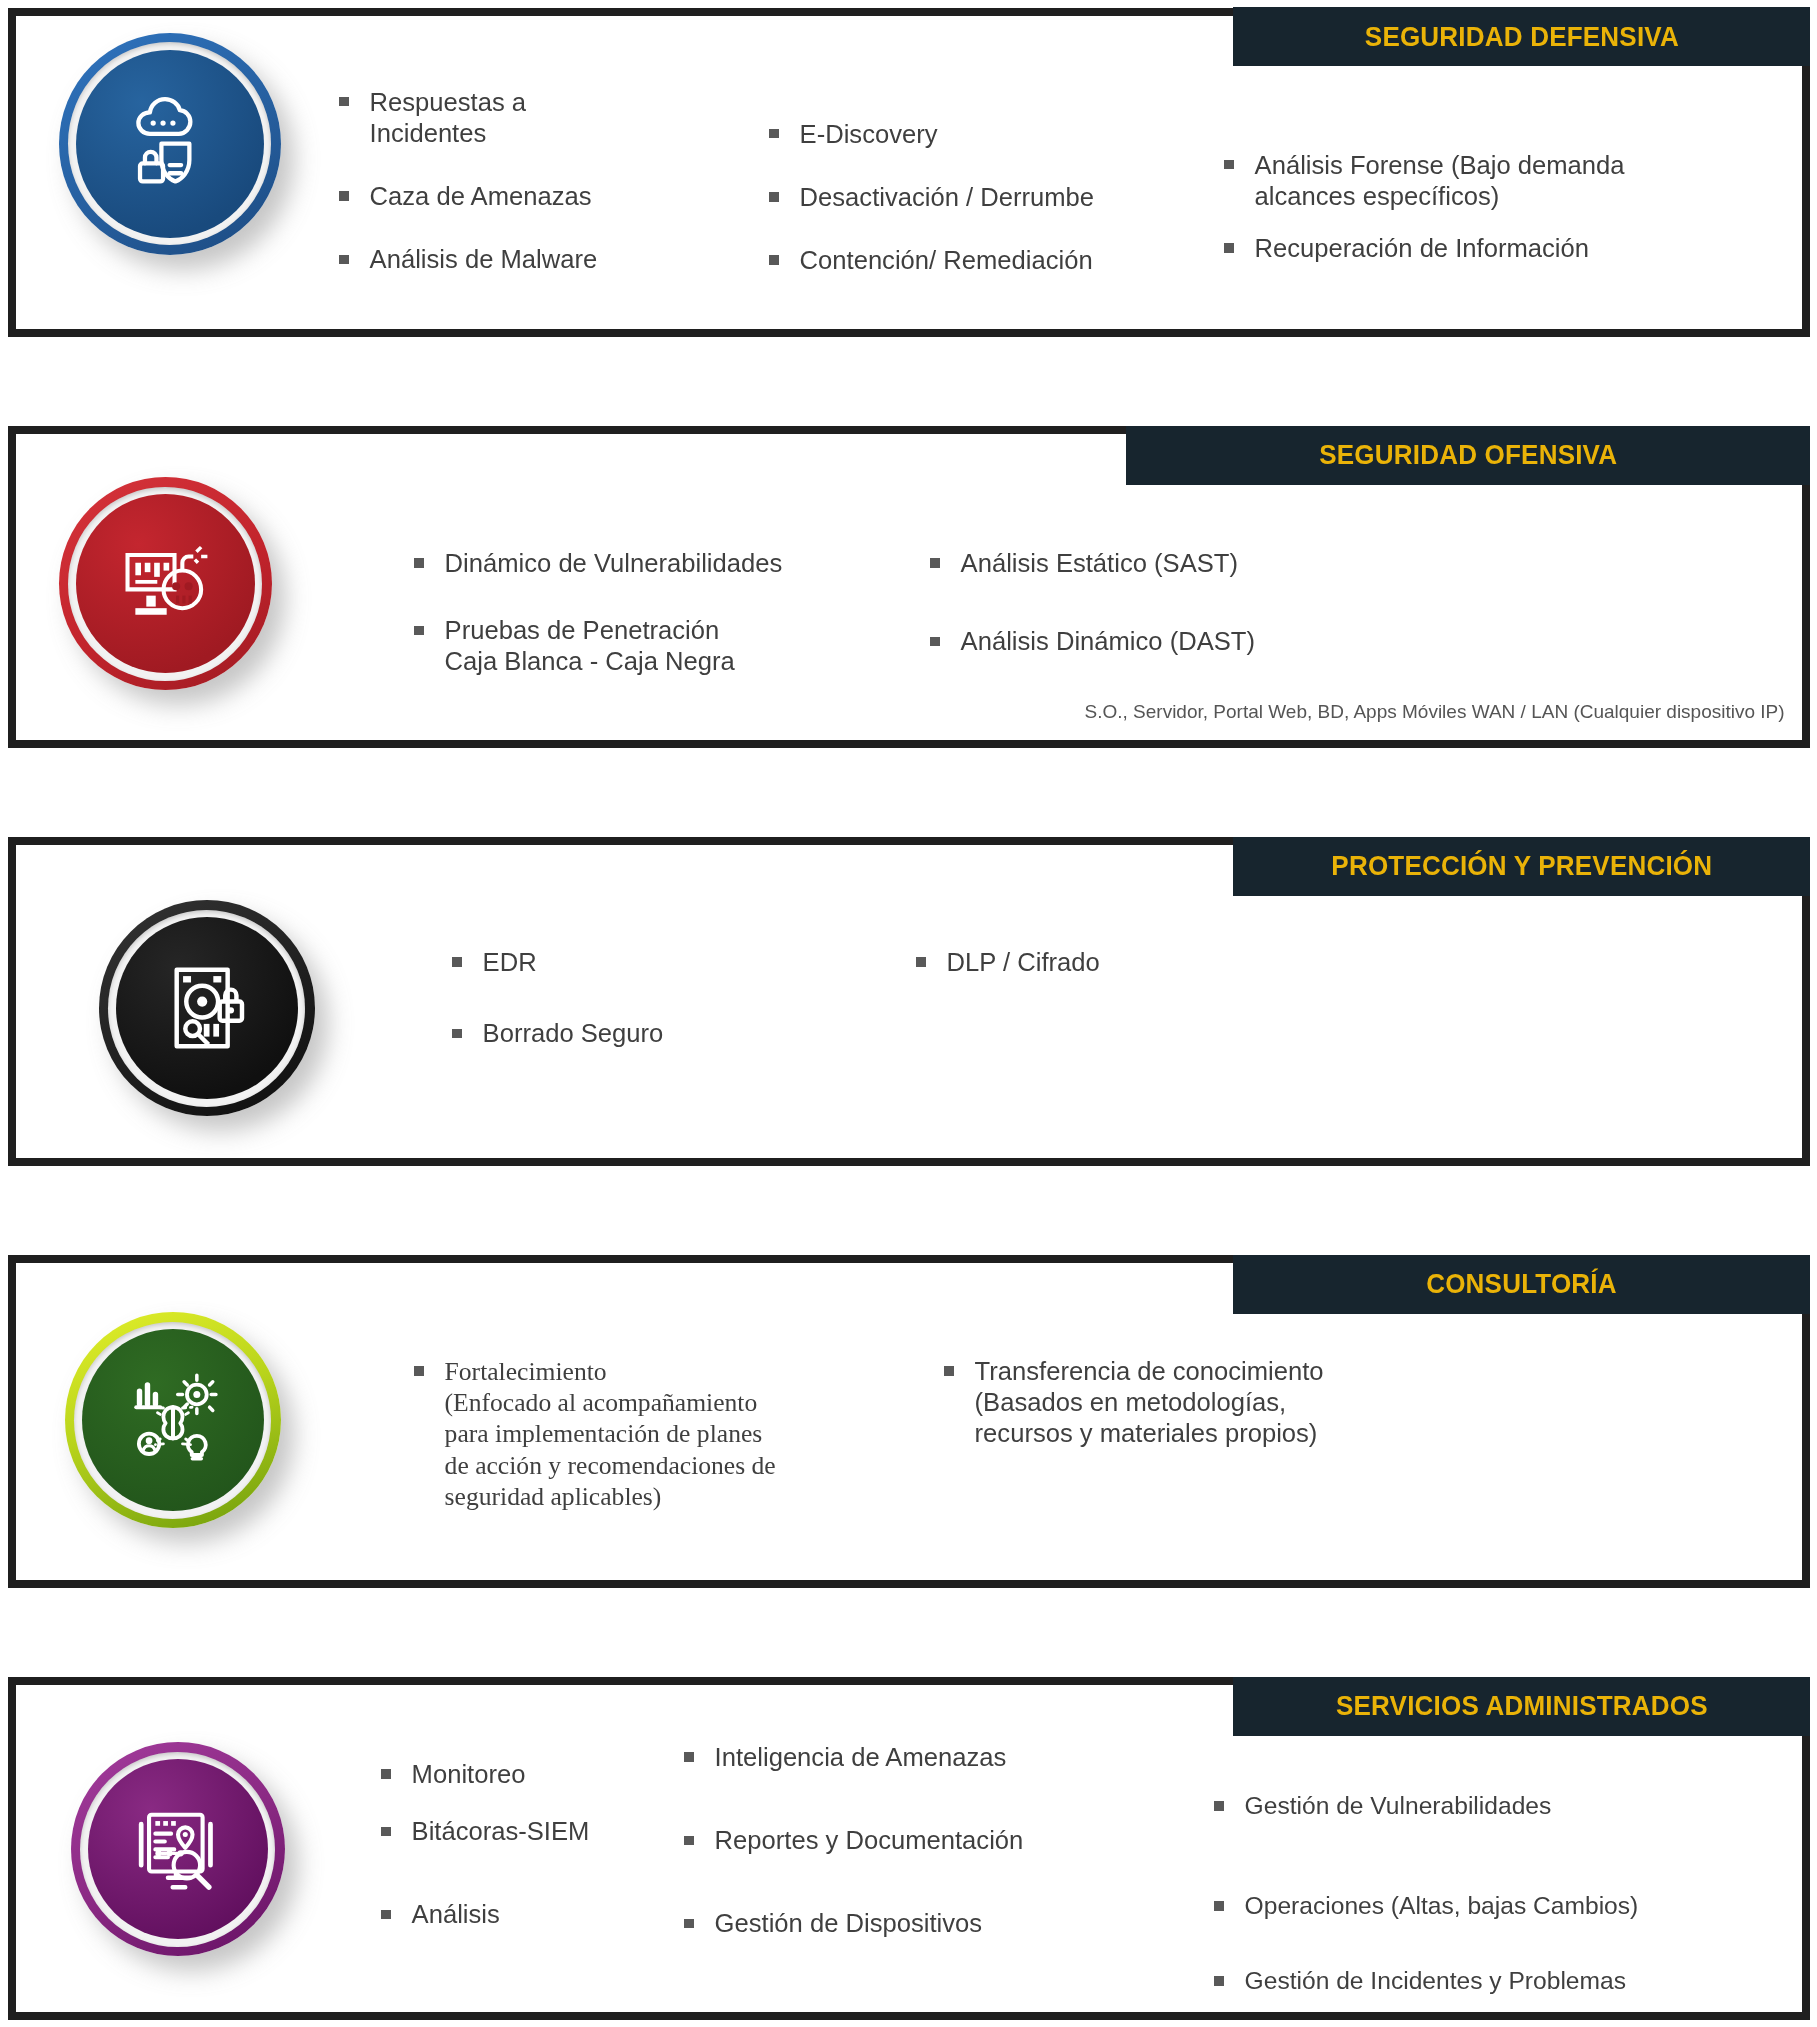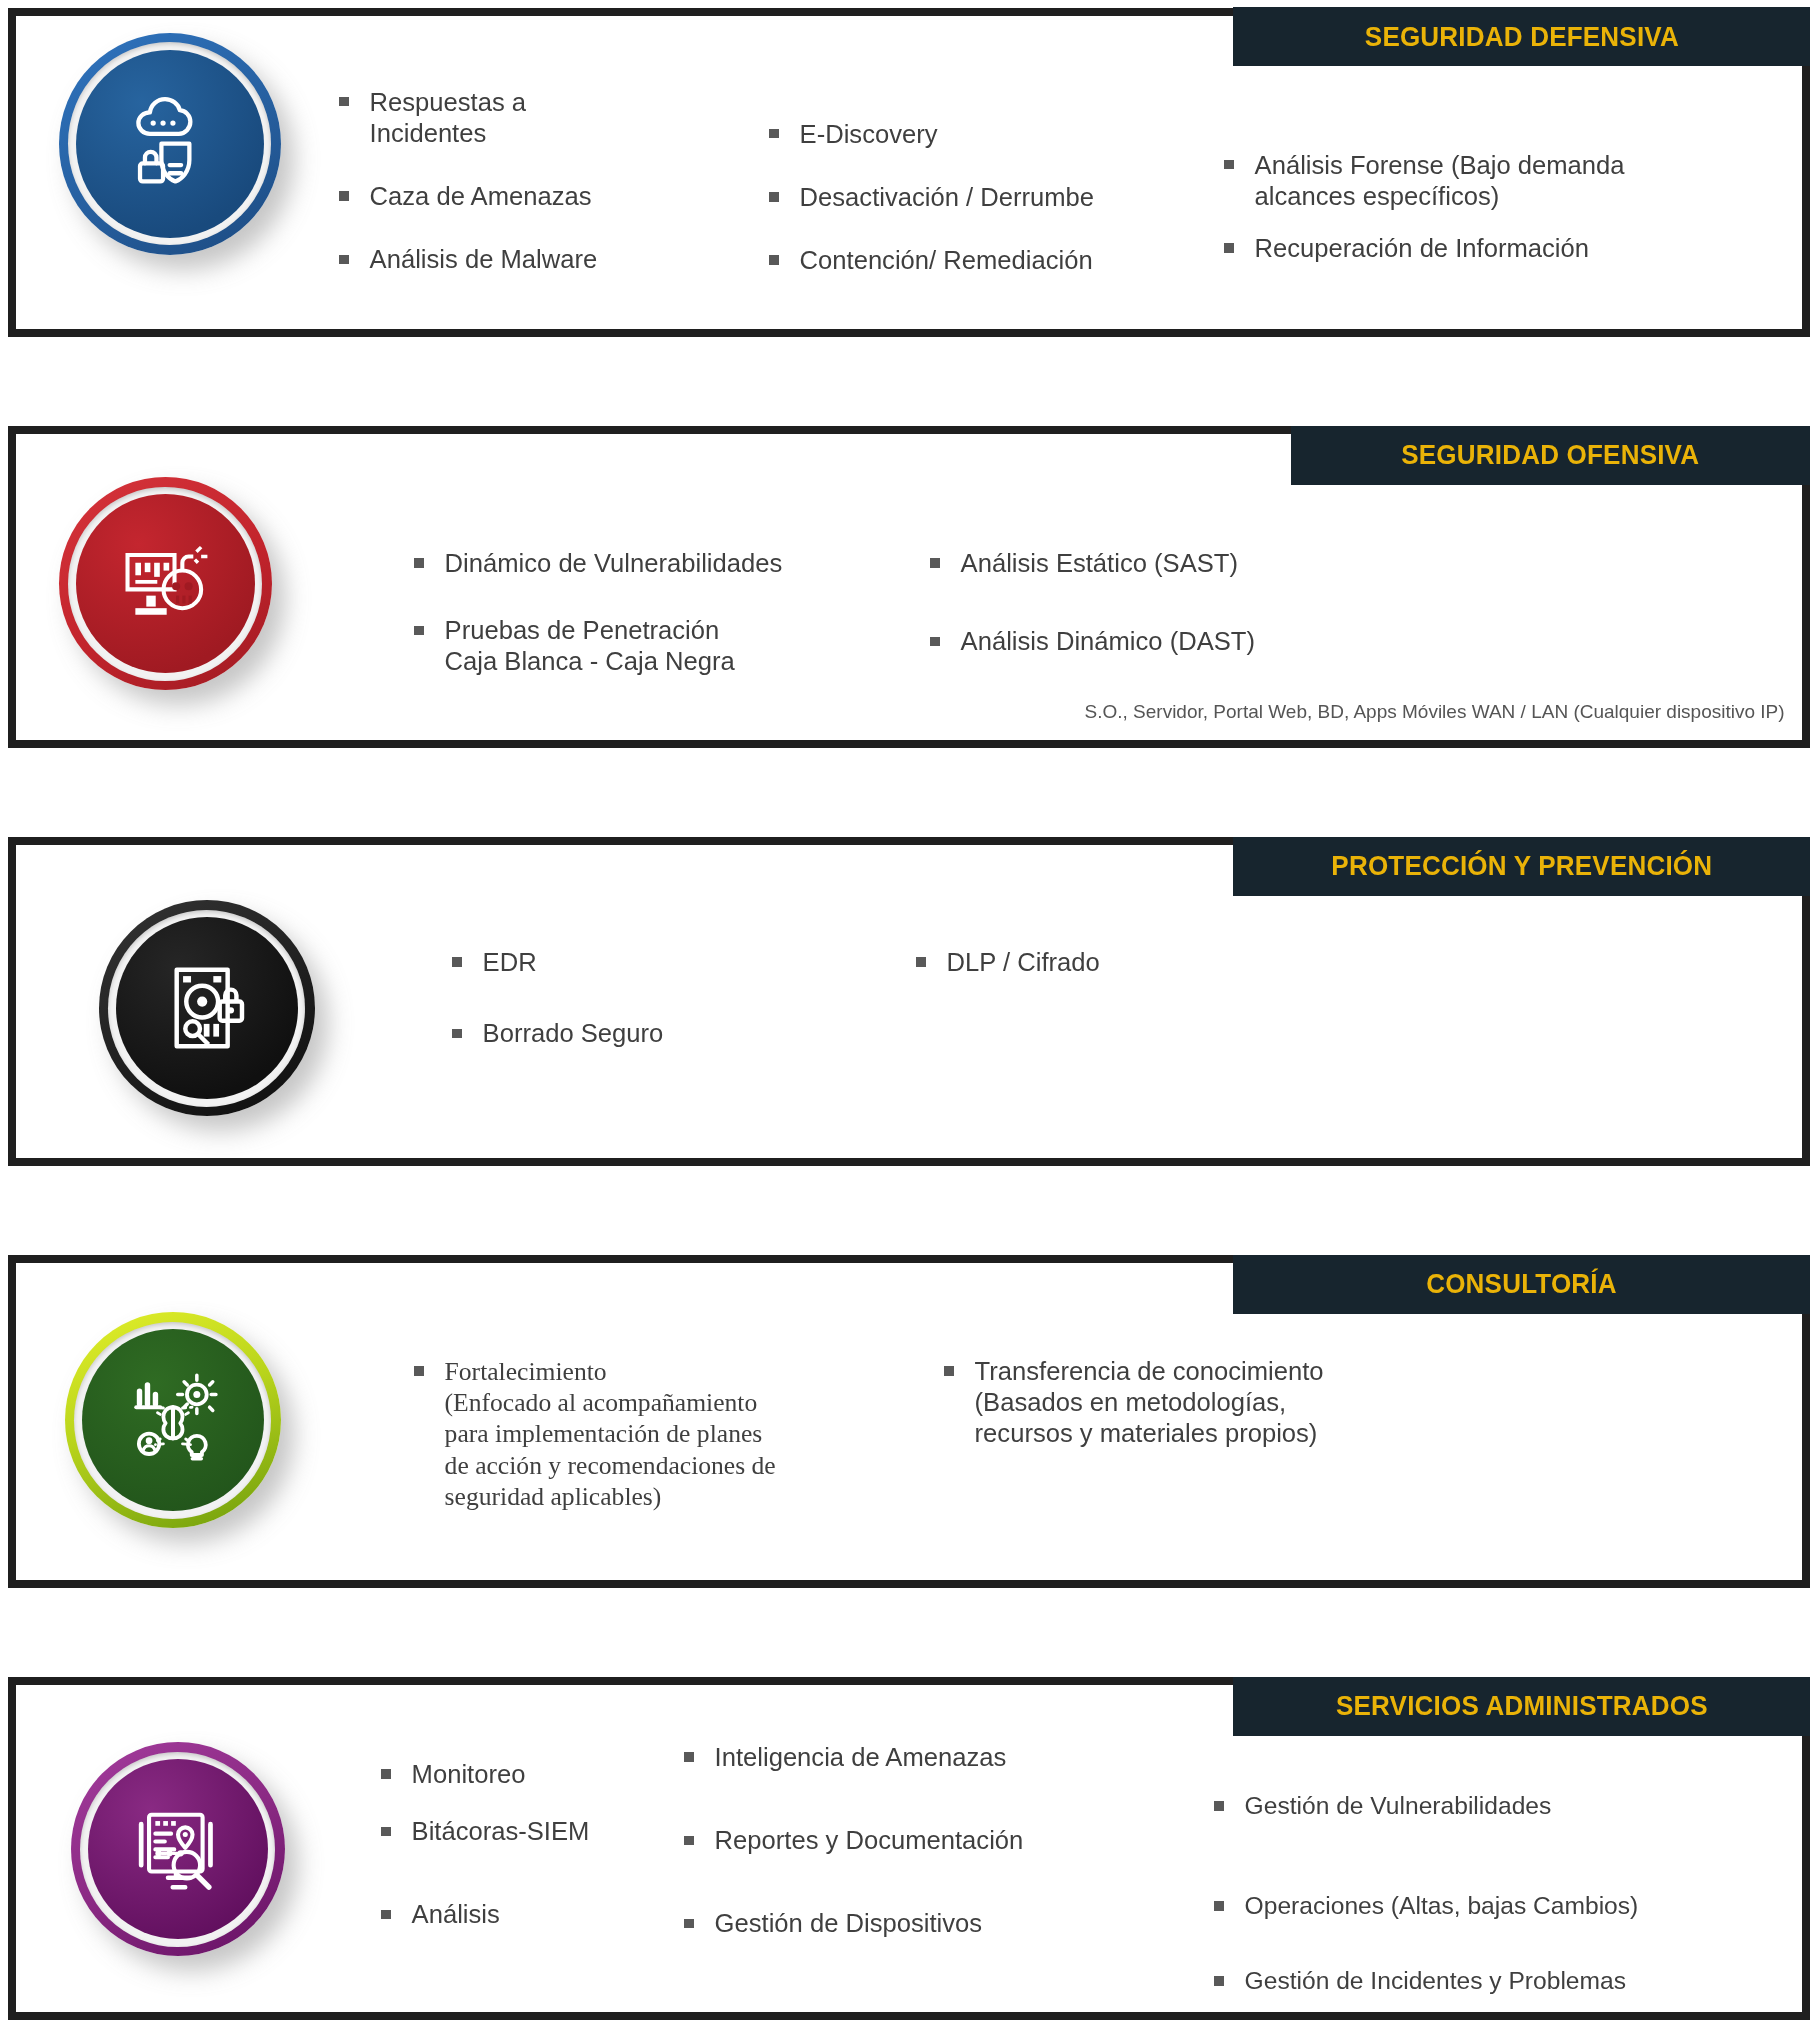--- a/index.html
+++ b/index.html
@@ -139,21 +139,21 @@
       <div class="col" style="left:1207px;top:134px;width:483px;">
         <span class="bullet" style="margin-bottom:21px;">Análisis Forense  (Bajo demanda
 alcances específicos)</span>
         <span class="bullet">Recuperación de Información</span>
       </div>
     </div>
   </div>
 
   <div class="card" style="left:7.6px;top:426px;width:1802px;height:322px;">
     <div class="card-inner">
-      <div class="hdr" style="width:519px;">
+      <div class="hdr" style="width:684px;">
         <span class="hdr-text">SEGURIDAD OFENSIVA</span>
       </div>
 
       <div class="badge" style="left:43px;top:43px;width:213px;height:213px;">
         <div class="ring" style="background:linear-gradient(150deg,#d6343b 0%,#c2242c 55%,#9e1a22 100%);"></div>
         <div class="whitering"></div>
         <div class="core" style="background:radial-gradient(circle at 35% 28%,#c4262f 0%,#a01a22 75%);">
           <svg viewBox="0 0 64 64">
             <g fill="#ffffff">
               <path d="M8 14h30v22H8z" fill="none" stroke="#fff" stroke-width="2.6"></path>

